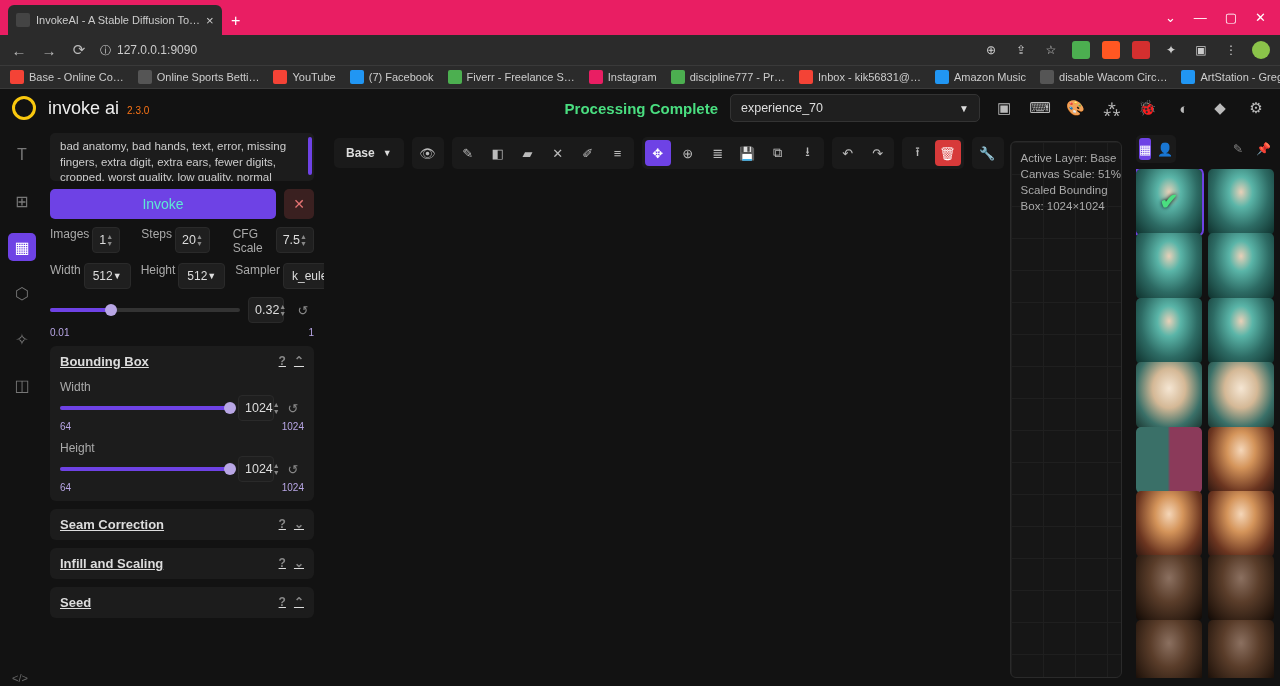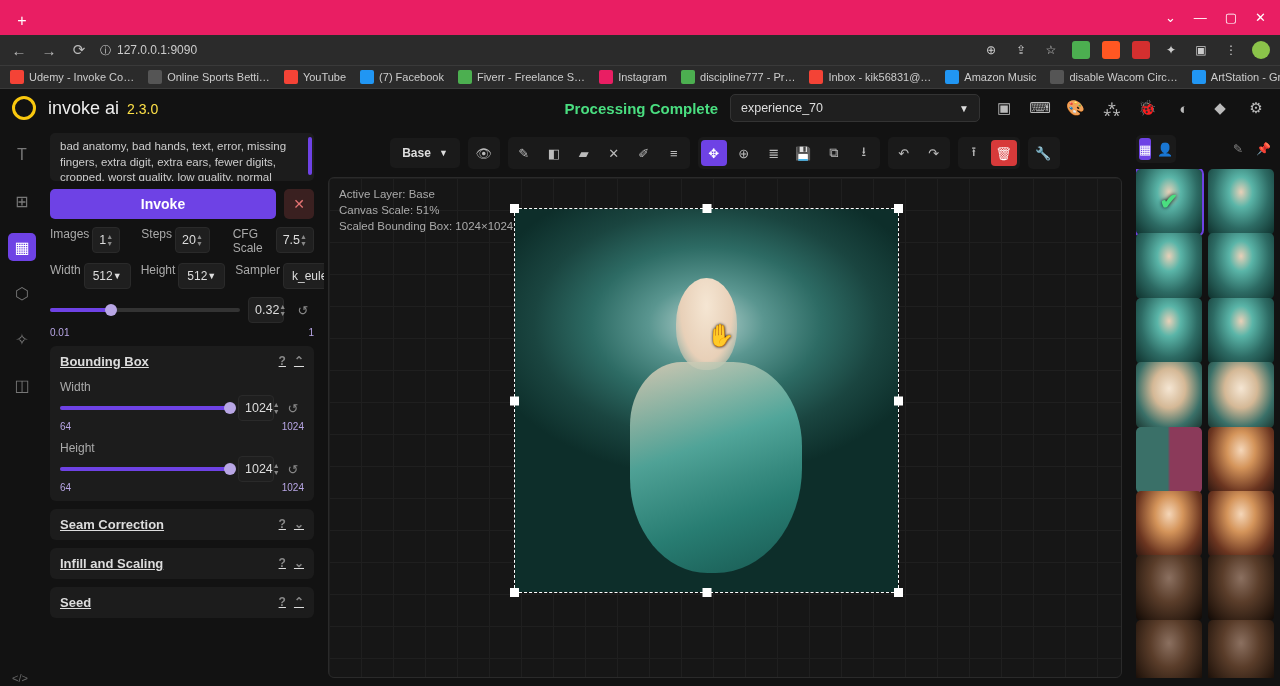--- a/index.html
+++ b/index.html
@@ -30,41 +30,41 @@
 .bk-icon.red { background: #f44336; }
 .bk-icon.green { background: #4caf50; }
 .bk-icon.pink { background: #e91e63; }
 .bk-icon.blue { background: #2196f3; }
 
 
 .app-header { height: 38px; background: #121212; display: flex; align-items: center; padding: 0 12px; gap: 12px; }
 .logo-circ { width: 24px; height: 24px; border: 3px solid #f9c80e; border-radius: 50%; }
 .title-group { display: flex; align-items: baseline; gap: 8px; }
 .title-main { font-size: 18px; font-weight: 500; color: #eee; }
-.title-ver { font-size: 14px; color: #fde047; font-weight: 500; }
+.title-ver { font-size: 10px; color: #f97316; font-weight: 500; }
 .status-text { color: #4ade80; font-weight: 600; font-size: 15px; margin-left: auto; }
 .model-select { background: #1f1f1f; border: 1px solid #333; border-radius: 5px; height: 28px; min-width: 250px; display: flex; align-items: center; padding: 4px 10px; font-size: 12.5px; color: #ddd; }
 .model-select .chev { margin-left: auto; font-size: 10px; }
 .hdr-icons { display: flex; gap: 12px; }
 .hdr-icon { width: 24px; height: 24px; display: flex; align-items: center; justify-content: center; color: #bbb; font-size: 15px; }
 
 
 .app-body { display: flex; height: calc(100% - 127px); background: #121212; }
 
 
 .left-rail { width: 44px; background: #121212; display: flex; flex-direction: column; align-items: center; padding-top: 14px; gap: 18px; }
 .rail-icon { width: 28px; height: 28px; display: flex; align-items: center; justify-content: center; color: #777; font-size: 16px; border-radius: 5px; }
 .rail-icon.active { background: #6e42e5; color: #fff; }
 
 
 .sidebar { width: 280px; background: #121212; padding: 6px 10px 10px 6px; display: flex; flex-direction: column; gap: 8px; overflow-y: hidden; }
 .neg-prompt-box { background: #1c1c1c; border-radius: 5px; padding: 6px 10px; font-size: 11.5px; color: #ccc; line-height: 1.35; height: 48px; overflow: hidden; position: relative; }
 .neg-scroll { position: absolute; right: 2px; top: 4px; width: 4px; height: 38px; background: #6e42e5; border-radius: 2px; }
 .invoke-row { display: flex; gap: 8px; align-items: center; }
-.invoke-btn { flex: 1; height: 30px; background: #6e42e5; color: #ffffff; border: none; border-radius: 5px; font-size: 14px; font-weight: 700; }
+.invoke-btn { flex: 1; height: 30px; background: #6e42e5; color: #5eead4; border: none; border-radius: 5px; font-size: 14px; font-weight: 400; }
 .cancel-btn { width: 30px; height: 30px; background: #3a2020; border-radius: 5px; display: flex; align-items: center; justify-content: center; color: #e57373; font-size: 14px; }
 
 .param-row { display: flex; gap: 10px; }
 .param-col { flex: 1; display: flex; flex-direction: row; gap: 3px; }
 .param-label { font-size: 12px; color: #aaa; font-weight: 500; }
 .param-input { background: #1f1f1f; border: 1px solid #2a2a2a; border-radius: 4px; height: 26px; display: flex; align-items: center; padding: 0 6px; font-size: 12.5px; color: #ddd; position: relative; }
 .param-input .val { flex: 1; text-align: center; }
 .spinner { display: flex; flex-direction: column; font-size: 7px; color: #888; line-height: 1; }
 .param-select { background: #1f1f1f; border: 1px solid #2a2a2a; border-radius: 4px; height: 26px; display: flex; align-items: center; padding: 0 8px; font-size: 12px; color: #ddd; }
 .param-select .chev { margin-left: auto; font-size: 9px; }
@@ -76,21 +76,21 @@
 .slider-thumb { width: 12px; height: 12px; background: #b8a6e5; border-radius: 50%; position: absolute; top: 50%; transform: translate(-50%, -50%); }
 .slider-val-box { width: 36px; }
 .slider-minmax { display: flex; justify-content: space-between; font-size: 10px; color: #b8a6e5; }
 .reset-btn { width: 22px; height: 22px; display: flex; align-items: center; justify-content: center; color: #888; font-size: 13px; }
 
 .accordion { background: #1c1c1c; border-radius: 6px; padding: 8px 10px; }
 .accordion-head { display: flex; align-items: flex-start; font-size: 13px; font-weight: 600; color: #ddd; text-decoration: underline; }
 .accordion-head .icons { margin-left: auto; display: flex; gap: 8px; color: #888; font-size: 12px; }
 
 
-.canvas-area { flex: 1; background: #121212; padding: 8px 8px 8px 4px; display: flex; flex-direction: column; }
+.canvas-area { flex: 1; background: #121212; padding: 8px 8px 8px 4px; display: flex; }
 .toolbar { height: 36px; display: flex; align-items: center; gap: 8px; padding: 0 6px; justify-content: center; }
 .tb-group { display: flex; gap: 4px; background: #1a1a1a; border-radius: 5px; padding: 3px; }
 .tb-btn { width: 26px; height: 26px; display: flex; align-items: center; justify-content: center; color: #bbb; font-size: 13px; border-radius: 4px; }
 .tb-btn.active { background: #6e42e5; color: #fff; }
 .tb-btn.danger { background: #d73a3a; color: #fff; }
 .layer-drop { background: #1a1a1a; border-radius: 5px; height: 30px; padding: 0 12px; display: flex; align-items: center; gap: 8px; font-size: 12px; color: #ddd; font-weight: 600; }
 .layer-drop .chev { font-size: 9px; }
 
 .canvas-viewport { flex: 1; margin-top: 6px; background: #161616; border: 1px solid #2a2a2a; border-radius: 6px; position: relative; overflow: hidden;
   background-image: linear-gradient(#1f1f1f 1px, transparent 1px), linear-gradient(90deg, #1f1f1f 1px, transparent 1px);
@@ -123,20 +123,25 @@
 .th-warm { background: radial-gradient(ellipse at 50% 35%, #f5d6b8 0%, #d4945a 30%, #6b3520 70%, #2a1510 100%); }
 .th-dark { background: radial-gradient(ellipse at 50% 35%, #8b7060 0%, #5a3d2a 40%, #2a1a10 80%, #0d0805 100%); }
 .th-mixed { background: linear-gradient(90deg, #3a7068 0%, #3a7068 48%, #8b3a5a 52%, #8b3a5a 100%); }
 
 .bottom-code { position: absolute; bottom: 2px; left: 12px; color: #666; font-size: 11px; }
 </style>
 </head>
 <body>
 
 <div class="browser-top">
+  <div class="browser-tab">
+    <span class="favicon"></span>
+    <span>InvokeAI - A Stable Diffusion To…</span>
+    <span class="tab-close">×</span>
+  </div>
   <div class="new-tab">+</div>
   <div class="browser-controls-tr">
     <span>⌄</span>
     <span>—</span>
     <span>▢</span>
     <span>✕</span>
   </div>
 </div>
 
 <div class="addr-bar">
@@ -157,21 +162,21 @@
     <span class="addr-icon">✦</span>
     <span class="addr-icon">▣</span>
     <span class="addr-icon">⋮</span>
     <span class="addr-icon avatar"></span>
   </div>
 </div>
 
 <div class="bookmarks" id="bookmarks-bar">
     <div class="bookmark">
       <span class="bk-icon red"></span>
-      <span>Udemy - Invoke Co…</span>
+      <span>Base - Online Co…</span>
     </div>
     <div class="bookmark">
       <span class="bk-icon "></span>
       <span>Online Sports Betti…</span>
     </div>
     <div class="bookmark">
       <span class="bk-icon red"></span>
       <span>YouTube</span>
     </div>
     <div class="bookmark">

